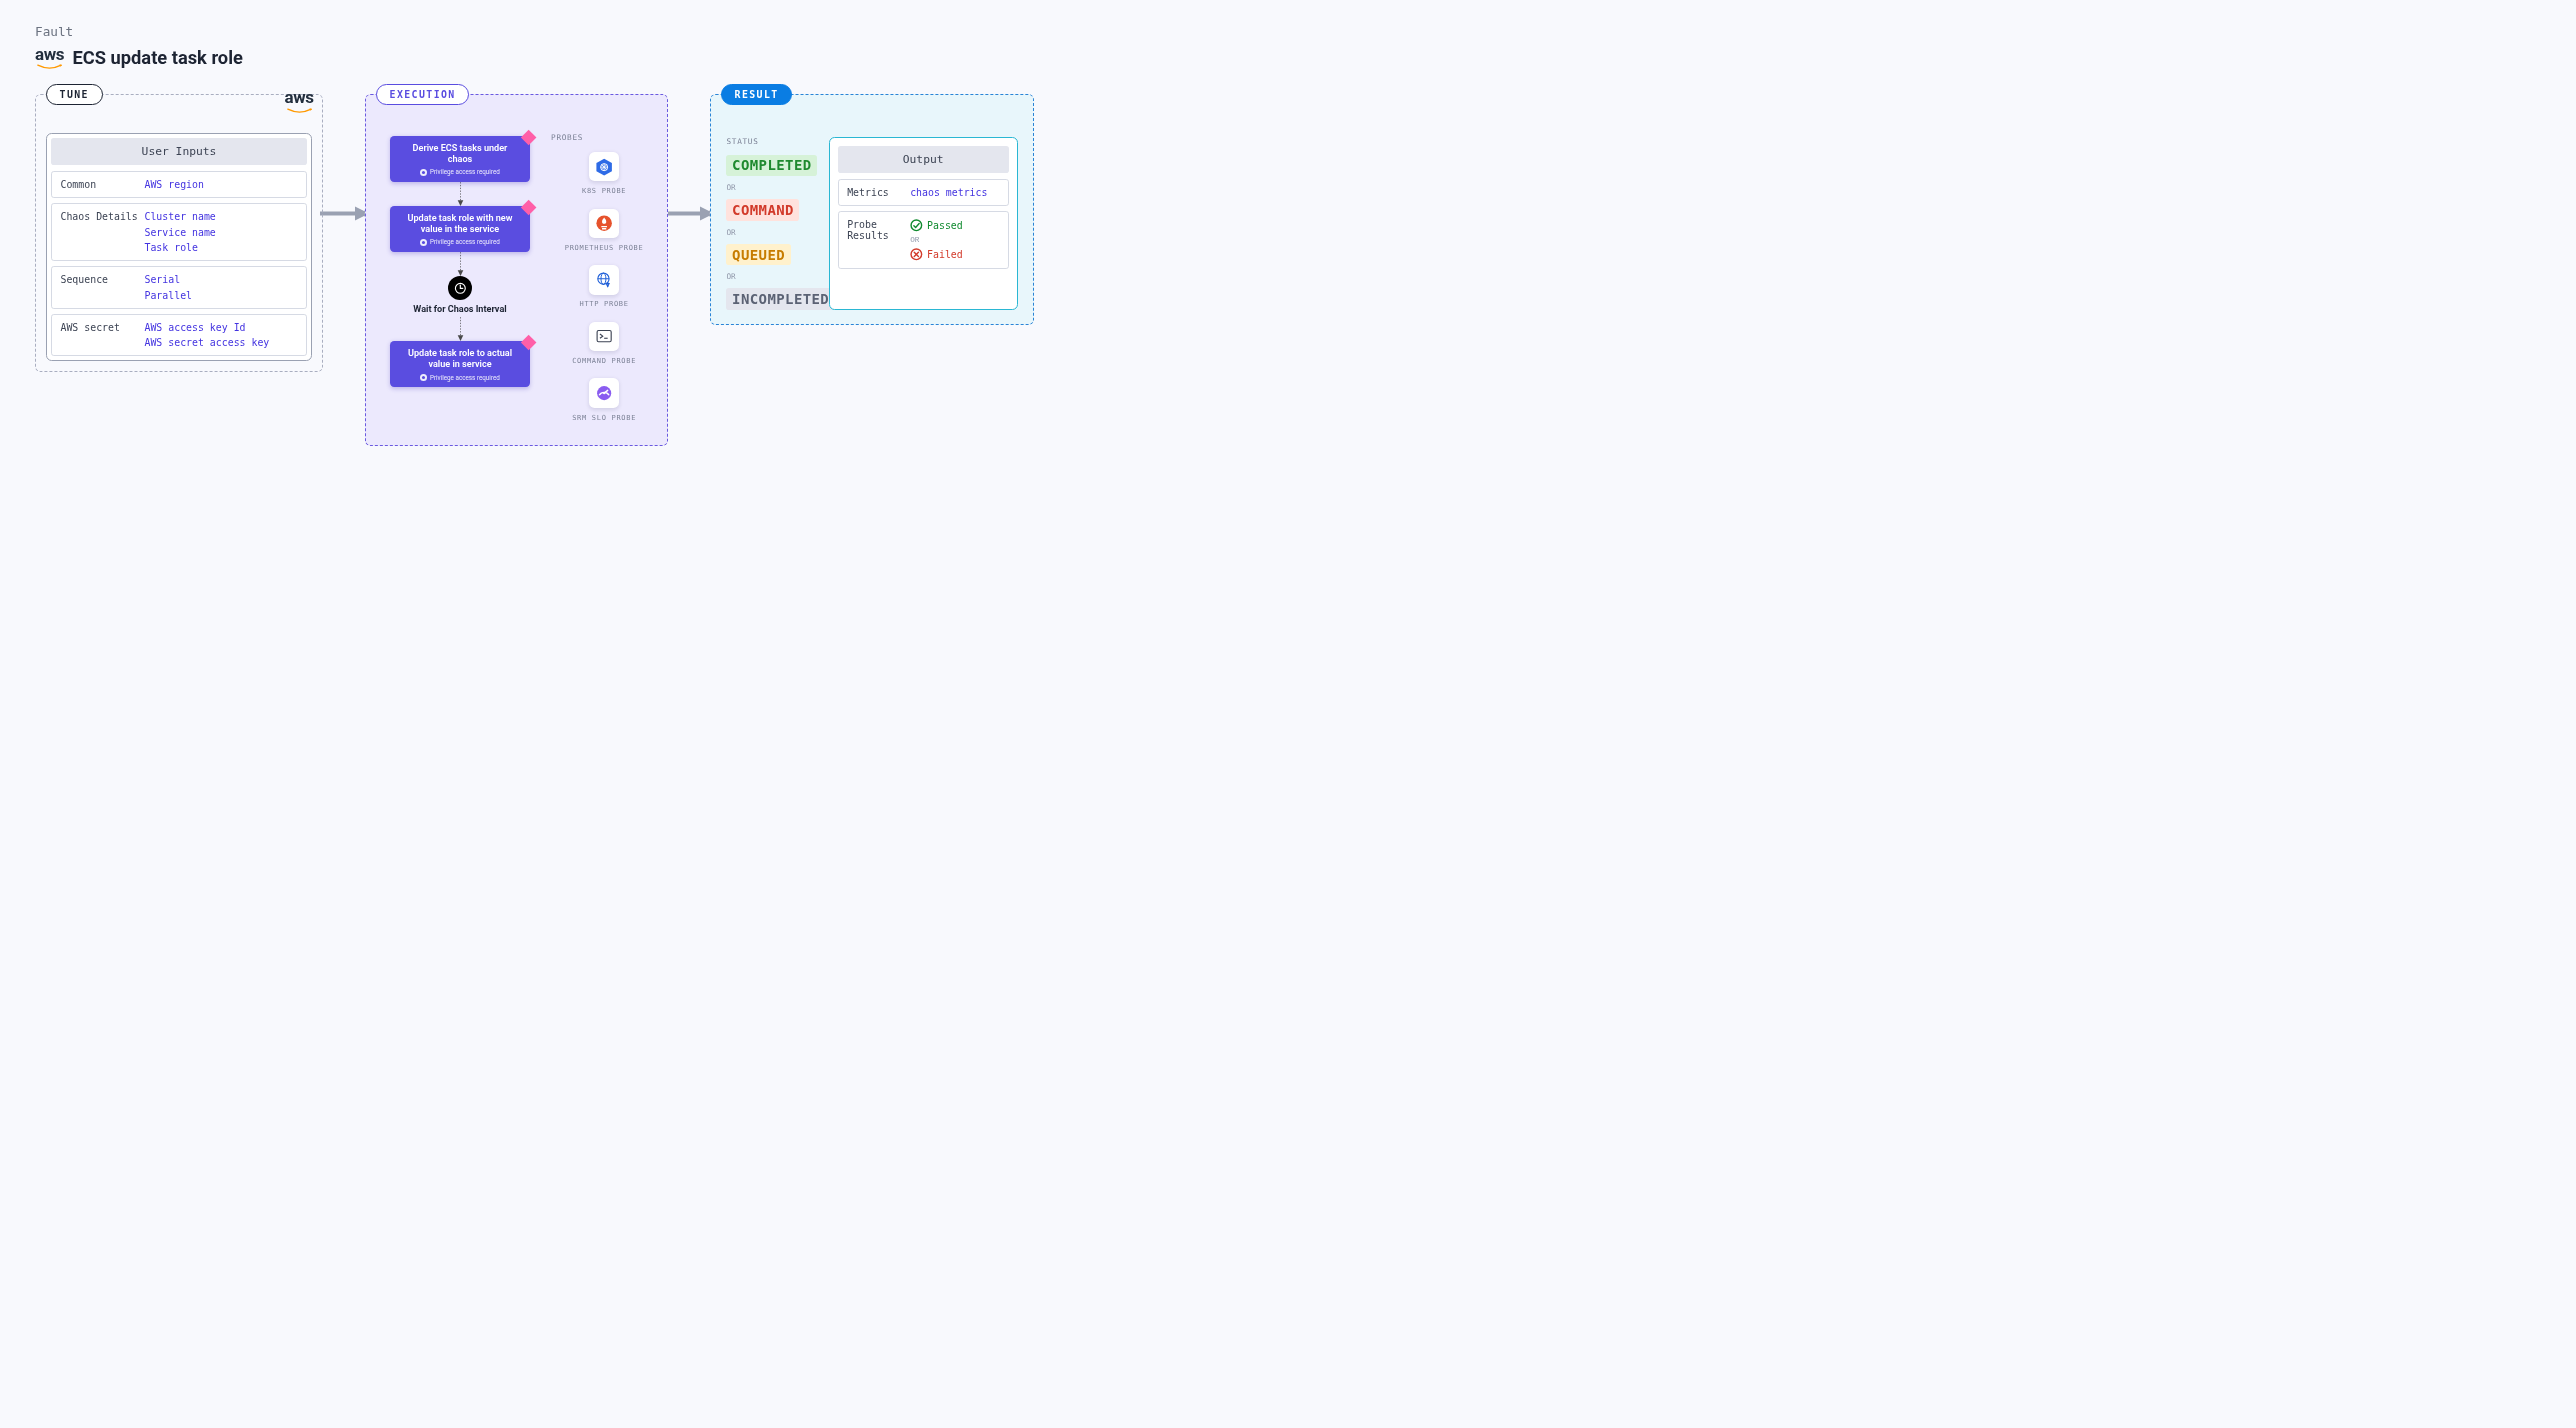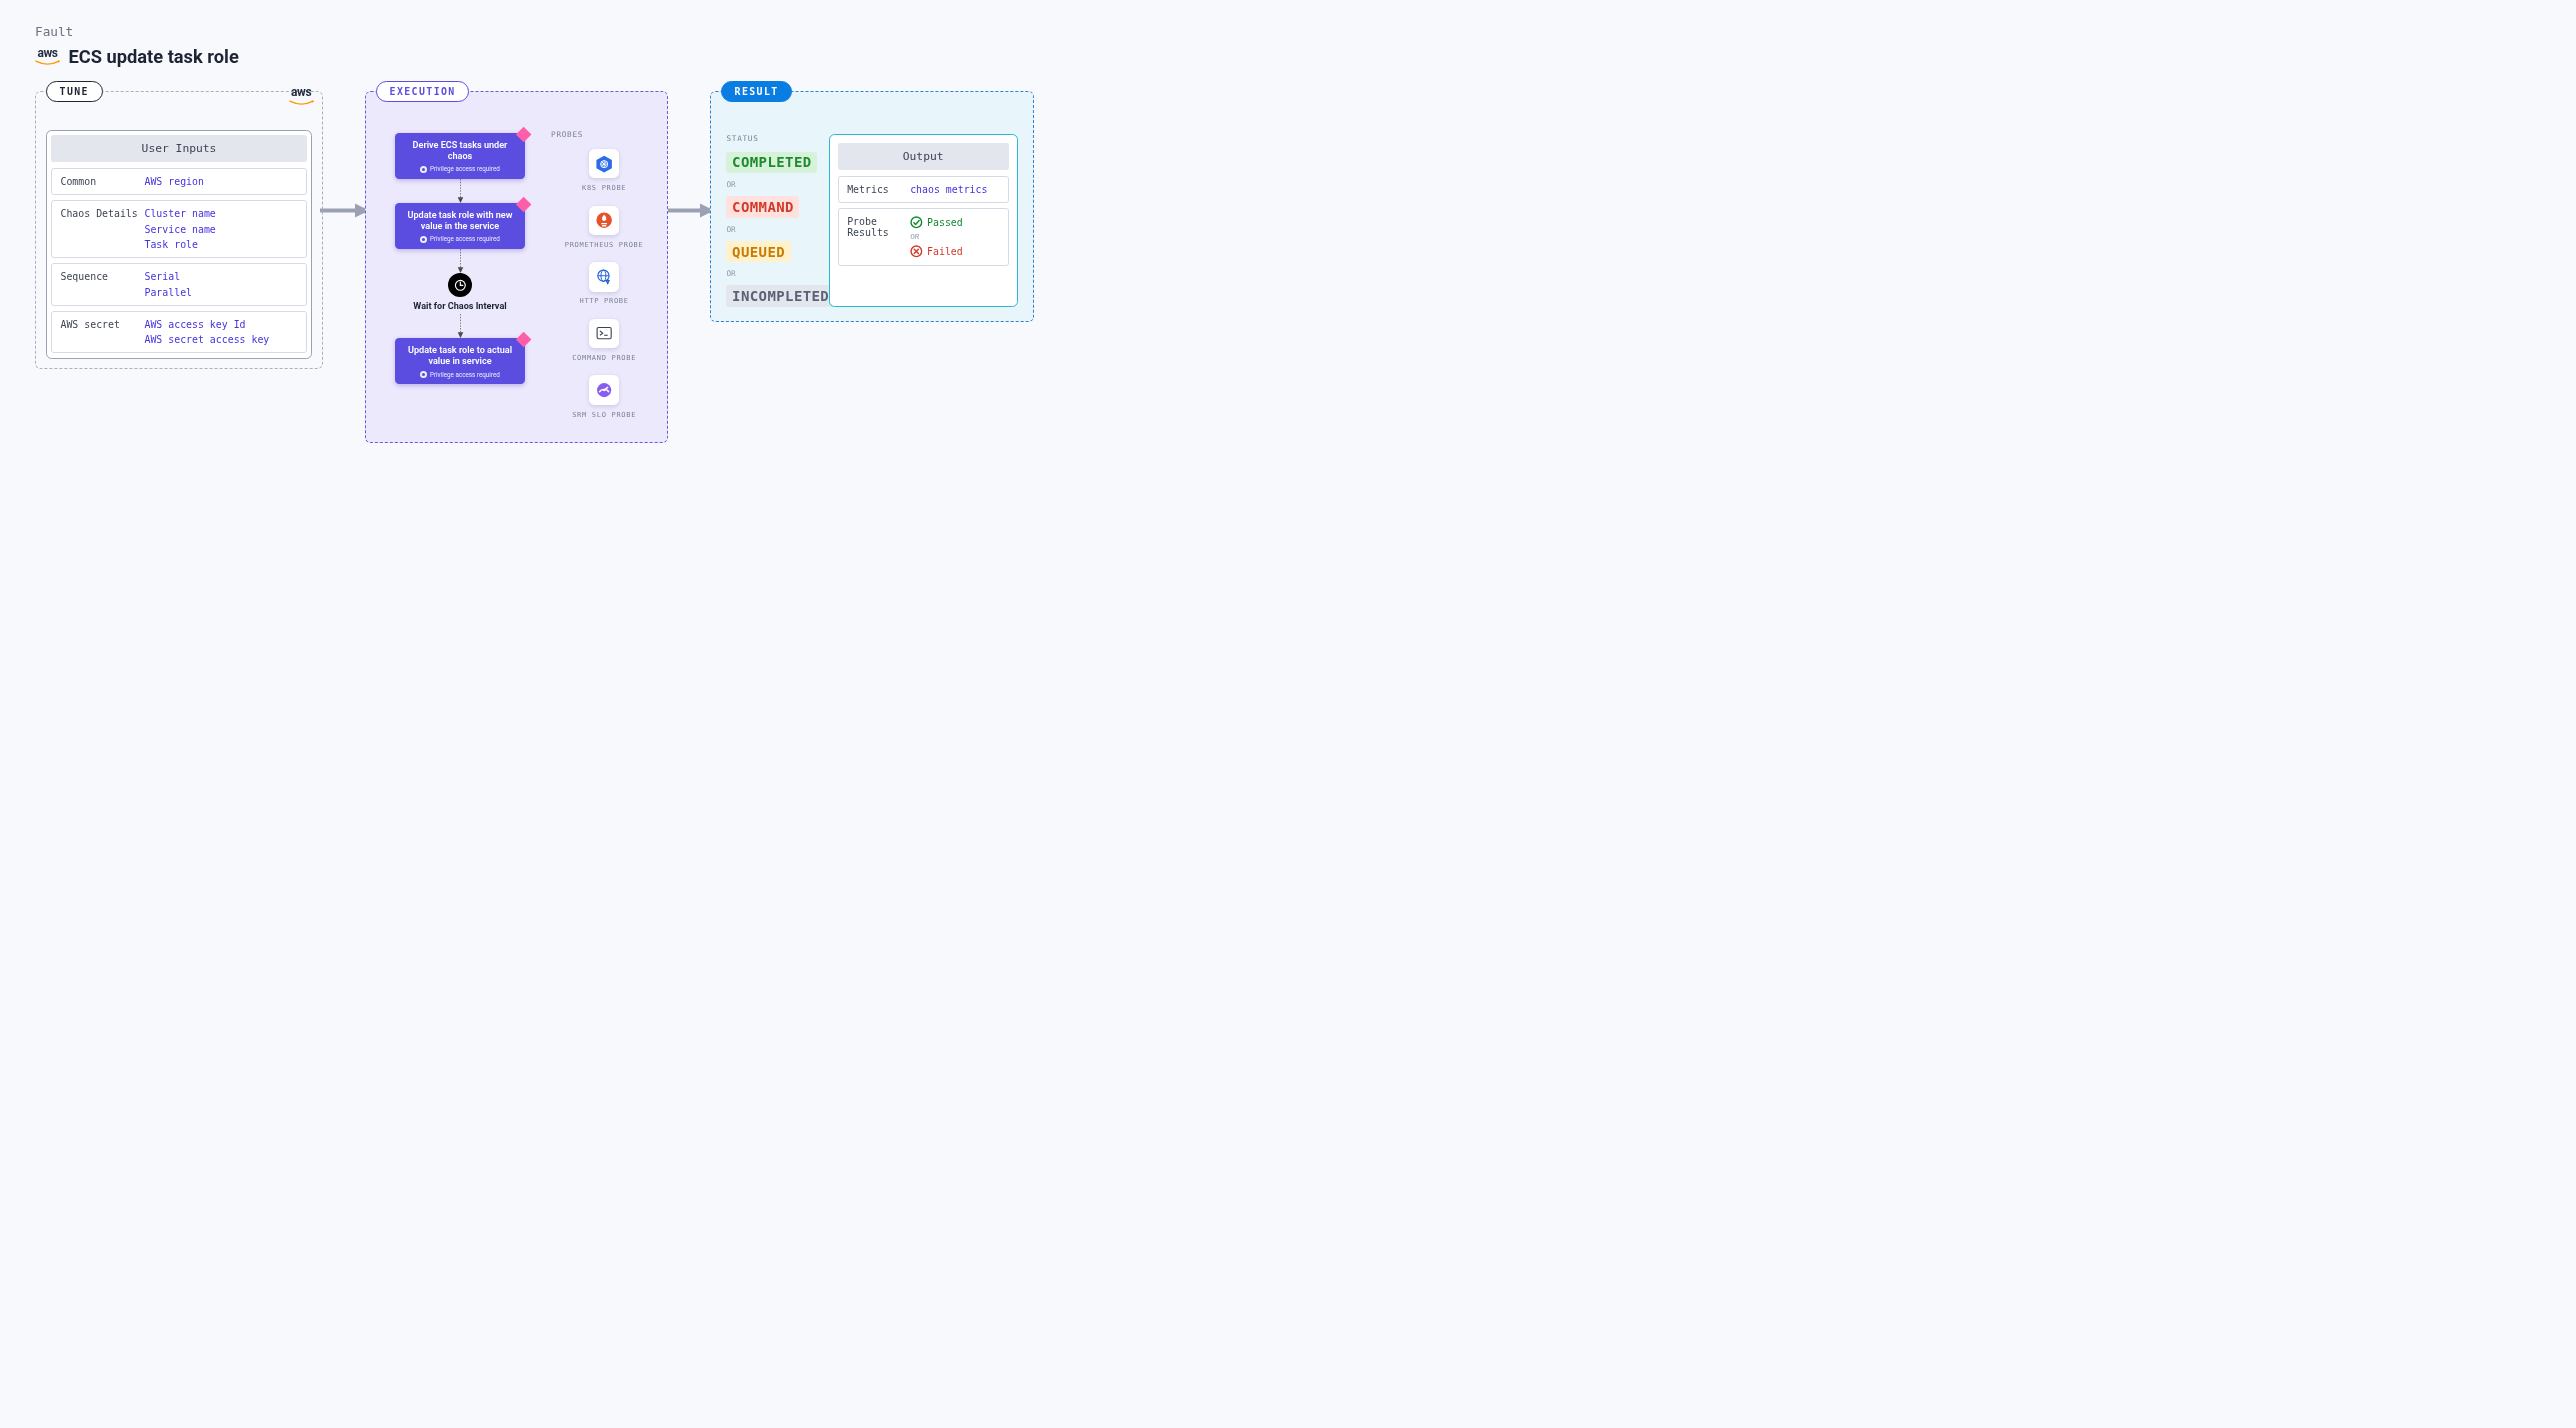--- a/index.html
+++ b/index.html
@@ -20,21 +20,21 @@
     margin-bottom: 7px;
   }
   .title-row {
     display:flex; align-items:center; gap:8.4px;
     margin-bottom: 24px;
   }
   .title-row h1 {
     font-size: 18.3px; font-weight: 700; margin:0;
   }
   .aws-logo { display:flex; flex-direction:column; align-items:center; }
-  .aws-word { font-weight:700; font-size:12px; letter-spacing:-0.4px; color:#232f3e; line-height:1; }
+  .aws-word { font-weight:700; font-size:17px; letter-spacing:-0.4px; color:#232f3e; line-height:1; }
   .aws-smile { width:25px; height:5.6px; display:block; margin-top:1.4px; }
 
   .canvas {
     display: grid;
     grid-template-columns: 288px 42px 303px 42px 324px;
     align-items: start;
     gap: 0;
   }
 
   
@@ -108,21 +108,21 @@
   
   .exec-grid { display:grid; grid-template-columns: 1fr 106px; gap:7px; }
   .flow-col { display:flex; flex-direction:column; align-items:center; gap:0; padding:2.8px 1.4px 7px; }
   .step-card {
     position:relative;
     background:#5a4de0;
     color:#fff;
     border-radius:4.2px;
     text-align:center;
     padding:7px 9.9px 5.6px;
-    width:130px;
+    width:140px;
     box-shadow:0 1.4px 4.2px rgba(60,40,180,.25);
   }
   .step-card .t { font-weight:600; font-size:9.1px; line-height:1.25; margin-bottom:2.8px; }
   .step-card .priv { font-size:6.3px; opacity:.9; display:flex; align-items:center; justify-content:center; gap:2.8px; }
   .corner-badge {
     position:absolute; top:-4.2px; right:-4.2px;
     width:11.3px; height:11.3px; transform:rotate(45deg);
     background:#ff5fa8;
   }
 

